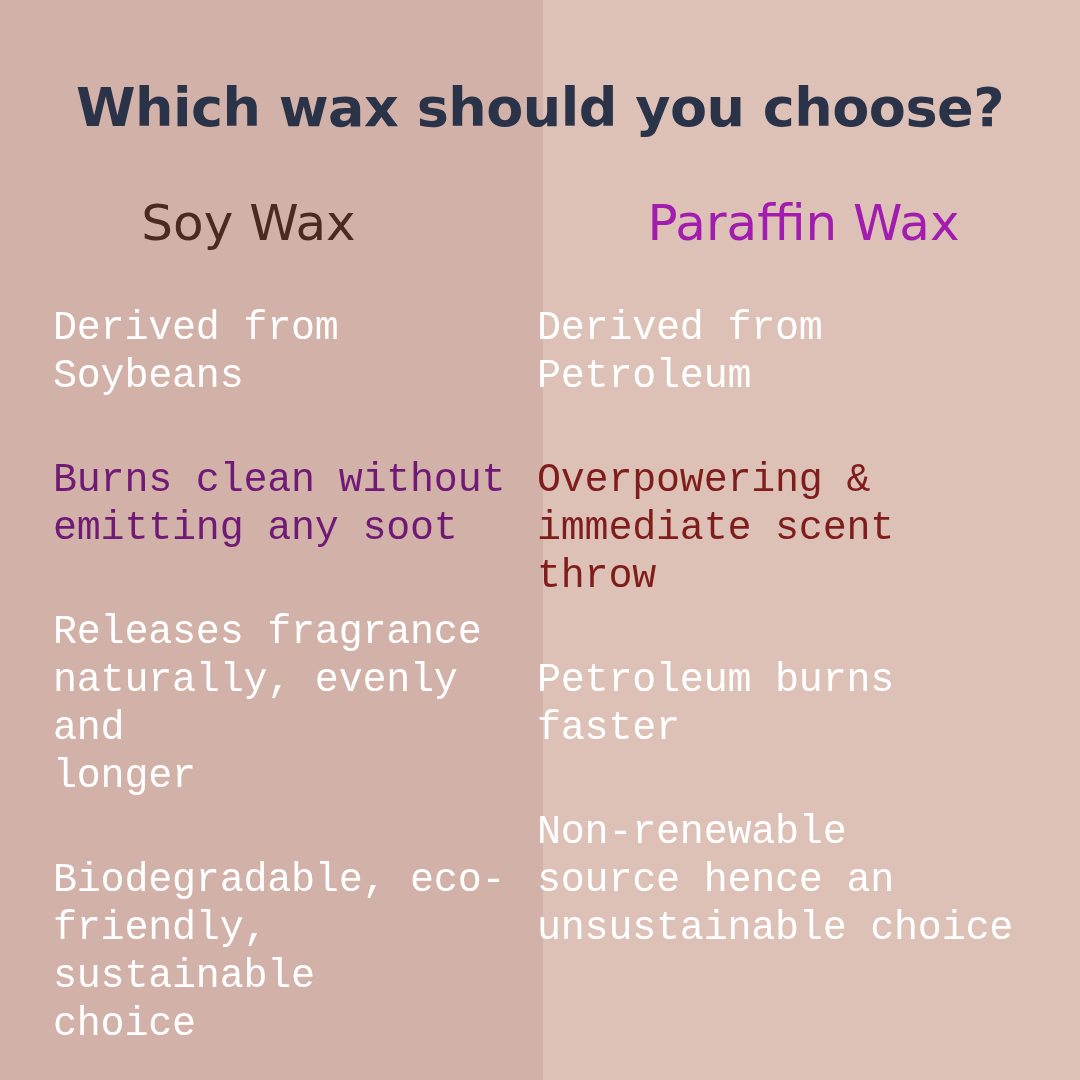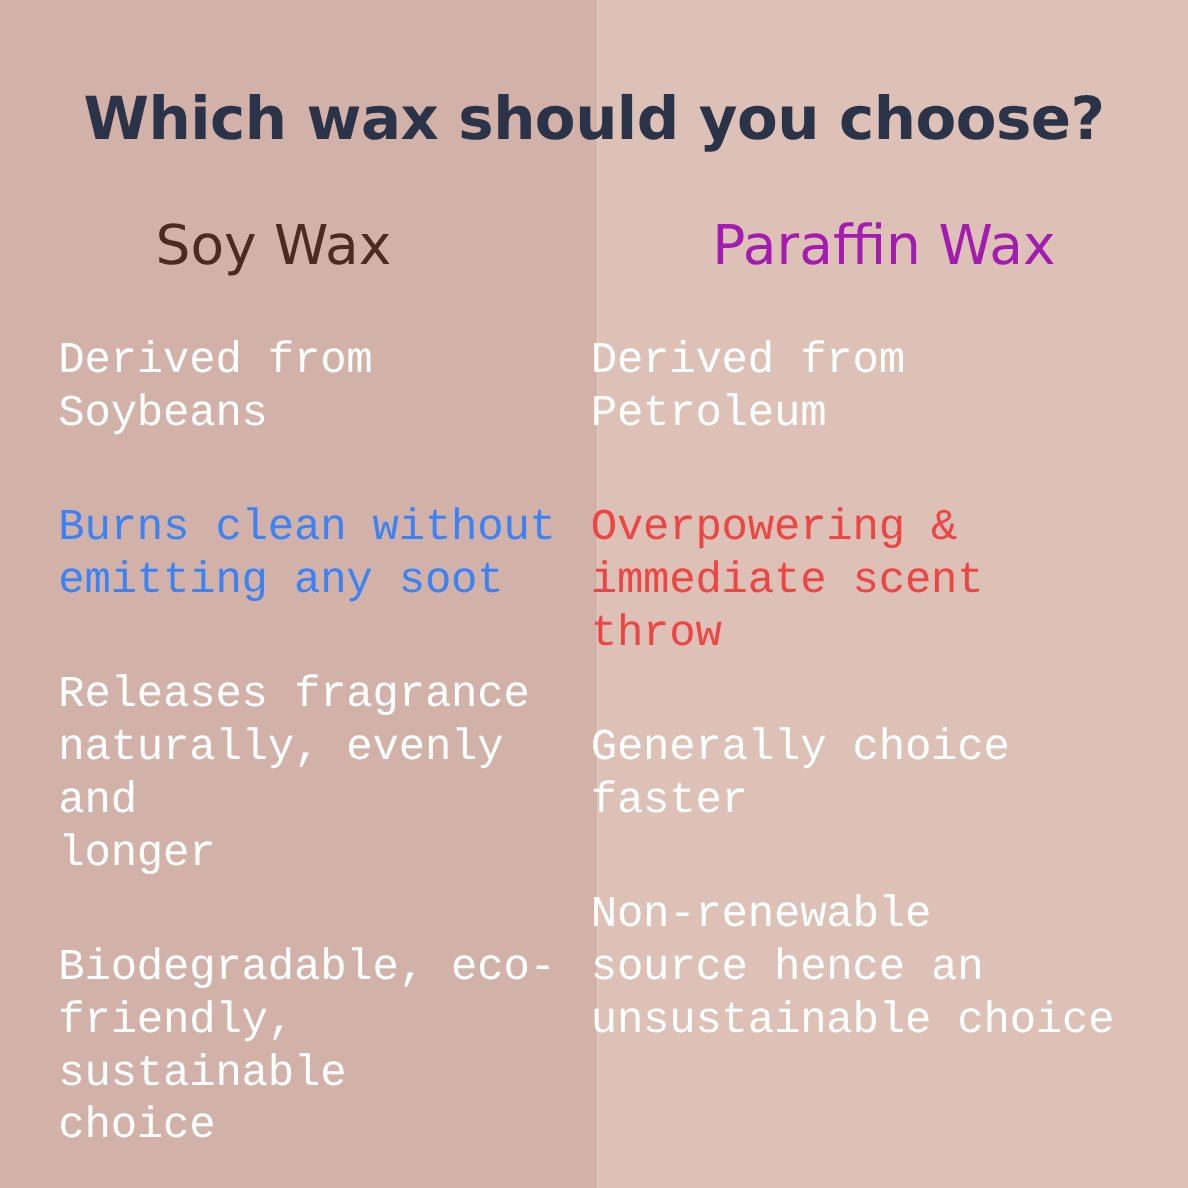--- a/index.html
+++ b/index.html
@@ -105,39 +105,39 @@
   <div class="bg-panel" id="bg-right" style="background: rgb(221, 193, 183);"></div>
 
   <div id="page-title" style="color: rgb(43, 51, 73);">Which wax should you choose?</div>
 
   <div id="columns">
 
     <div class="column left">
       <div class="col-header" style="color: rgb(75, 42, 32);">Soy Wax</div>
       <div class="col-items">
         <div class="col-item" style="color: rgb(255, 255, 255);">Derived from Soybeans</div>
-        <div class="col-item" style="color: #3b82f6;">Burns clean without
+        <div class="col-item" style="color: #701a75;">Burns clean without
 emitting any soot</div>
         <div class="col-item" style="color: rgb(255, 255, 255);">Releases fragrance
 naturally, evenly and
 longer</div>
         <div class="col-item" style="color: rgb(255, 255, 255);">Biodegradable, eco-
 friendly, sustainable
 choice</div>
       </div>
     </div>
 
     <div class="column right">
       <div class="col-header" style="color: #a21caf; padding-left: 38px;">Paraffin Wax</div>
       <div class="col-items">
         <div class="col-item" style="color: rgb(255, 255, 255);">Derived from Petroleum</div>
-        <div class="col-item" style="color: #ef4444;">Overpowering &amp;
+        <div class="col-item" style="color: #7f1d1d;">Overpowering &amp;
 immediate scent
 throw</div>
-        <div class="col-item" style="color: rgb(255, 255, 255);">Generally choice faster</div>
+        <div class="col-item" style="color: rgb(255, 255, 255);">Petroleum burns faster</div>
         <div class="col-item" style="color: rgb(255, 255, 255);">Non-renewable
 source hence an
 unsustainable choice</div>
       </div>
     </div>
 
   </div>
 </div>
 
 </body></html>

